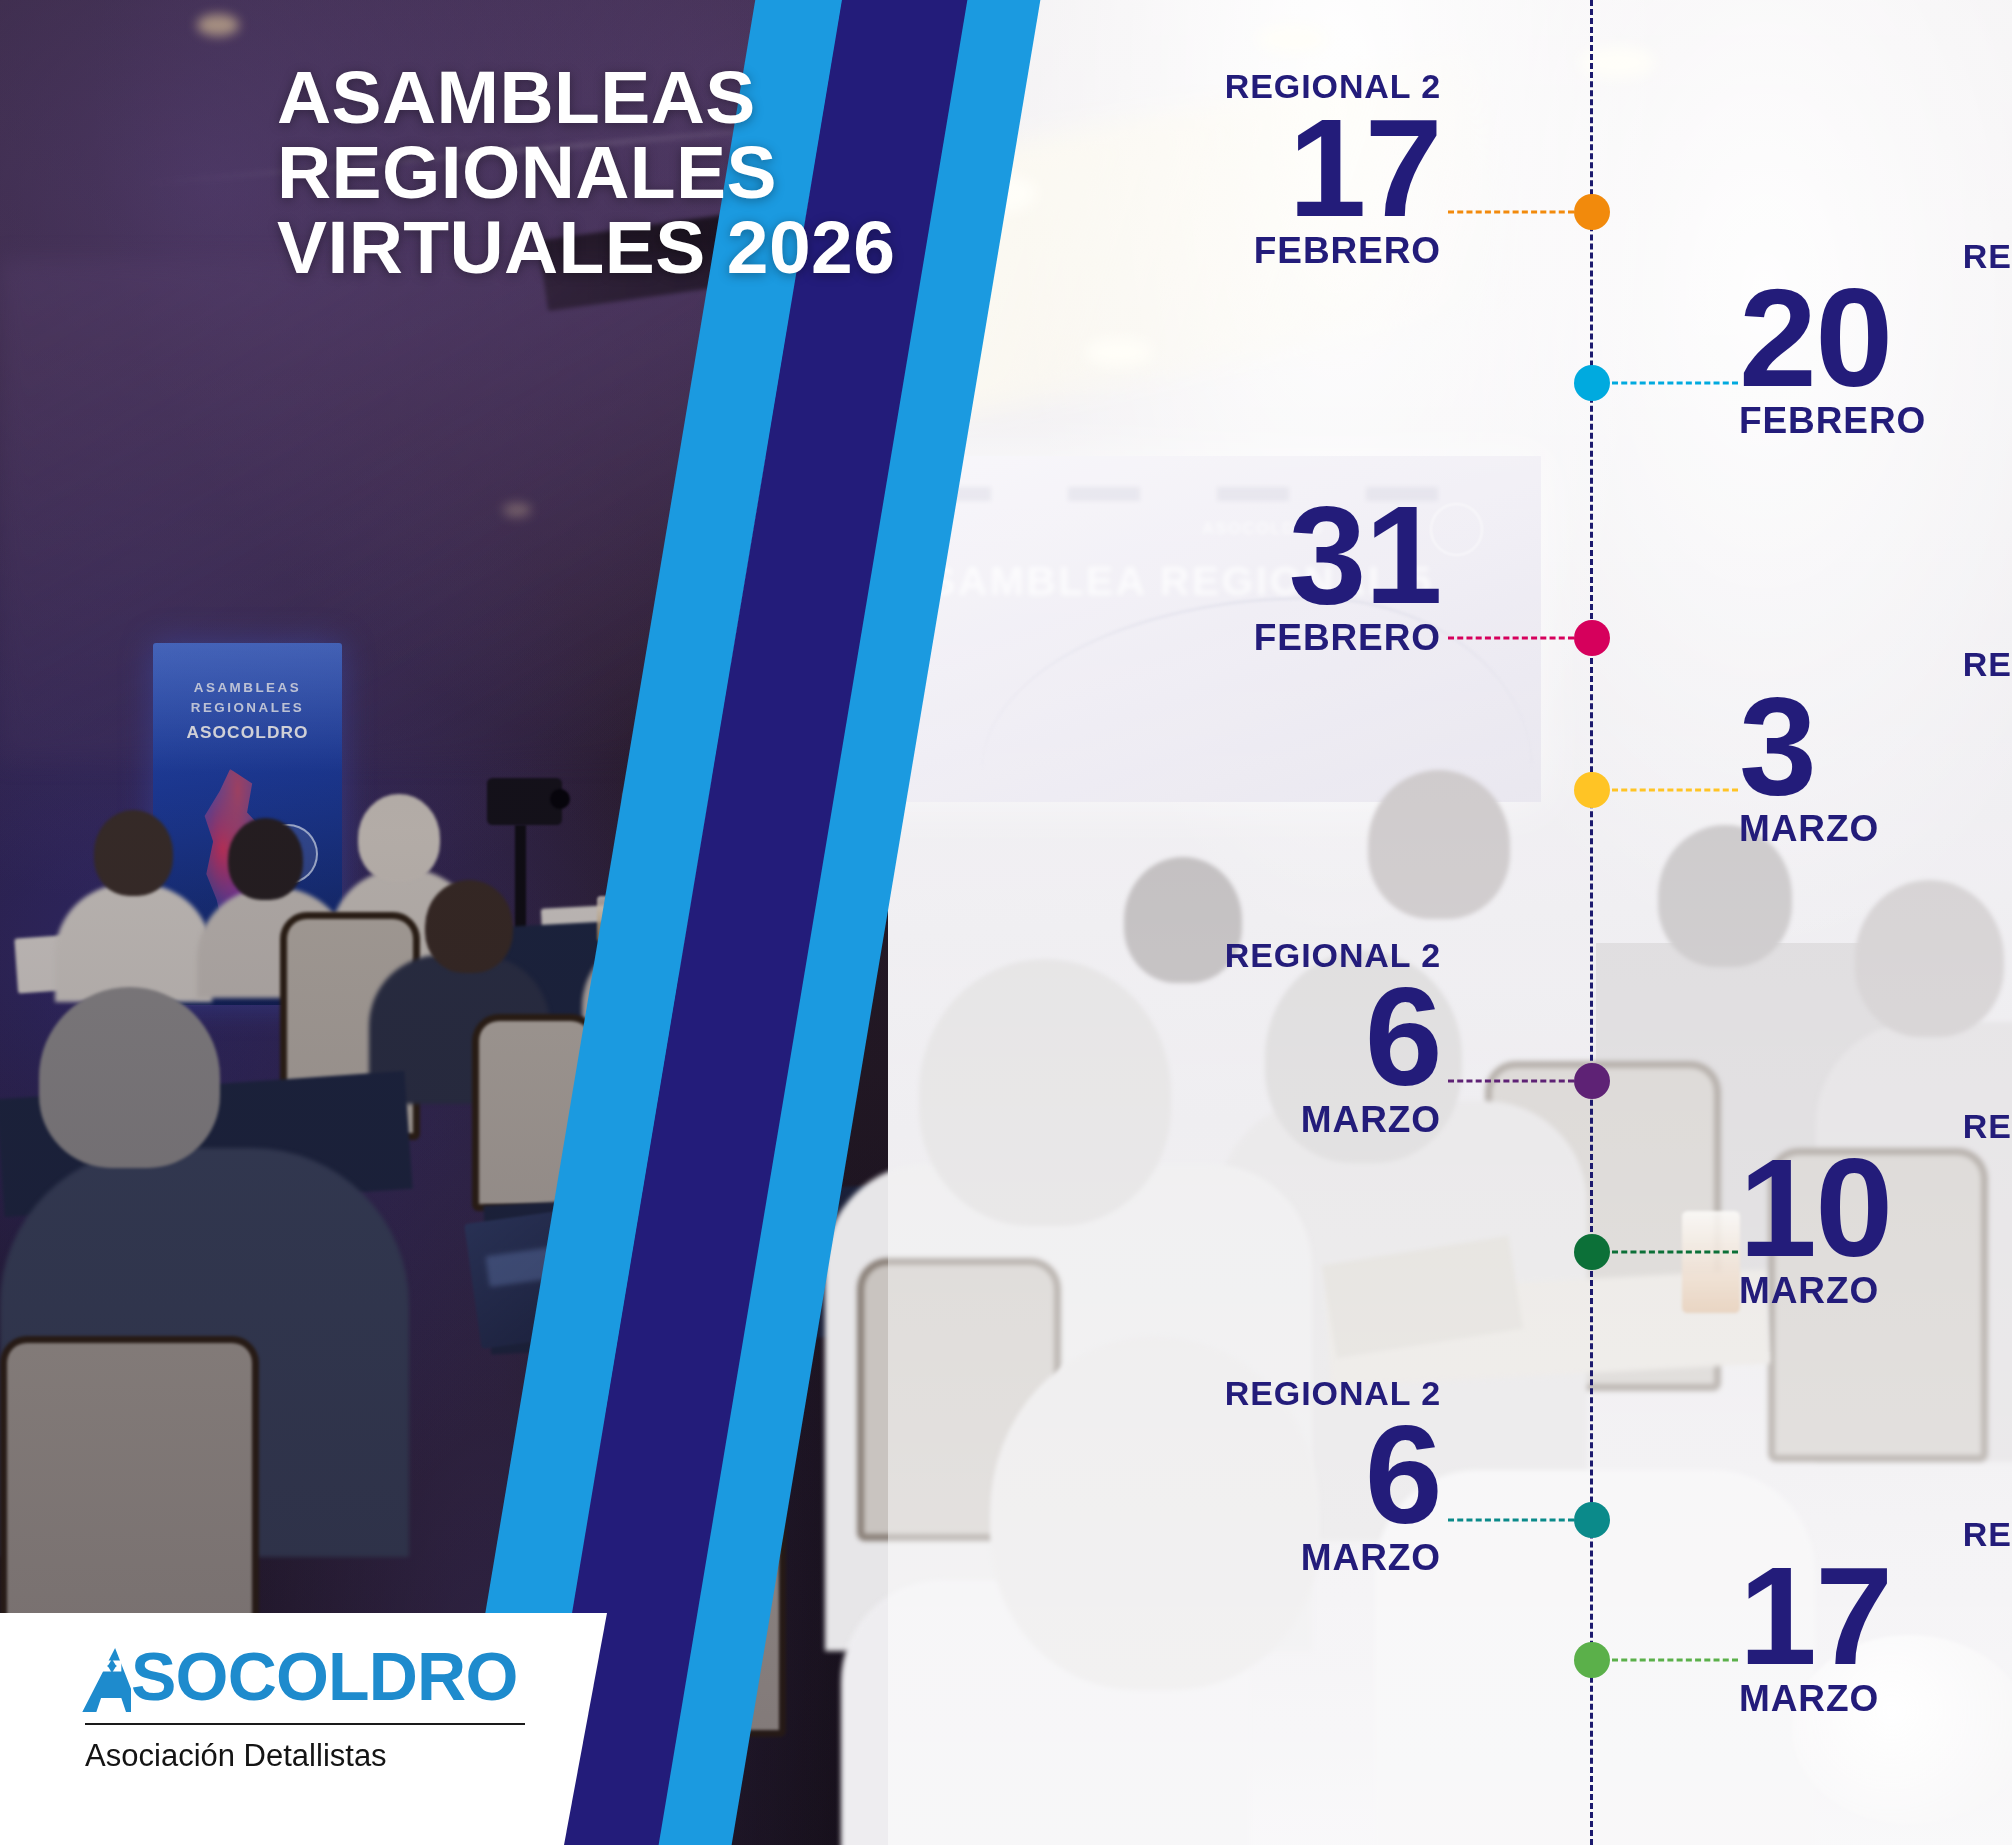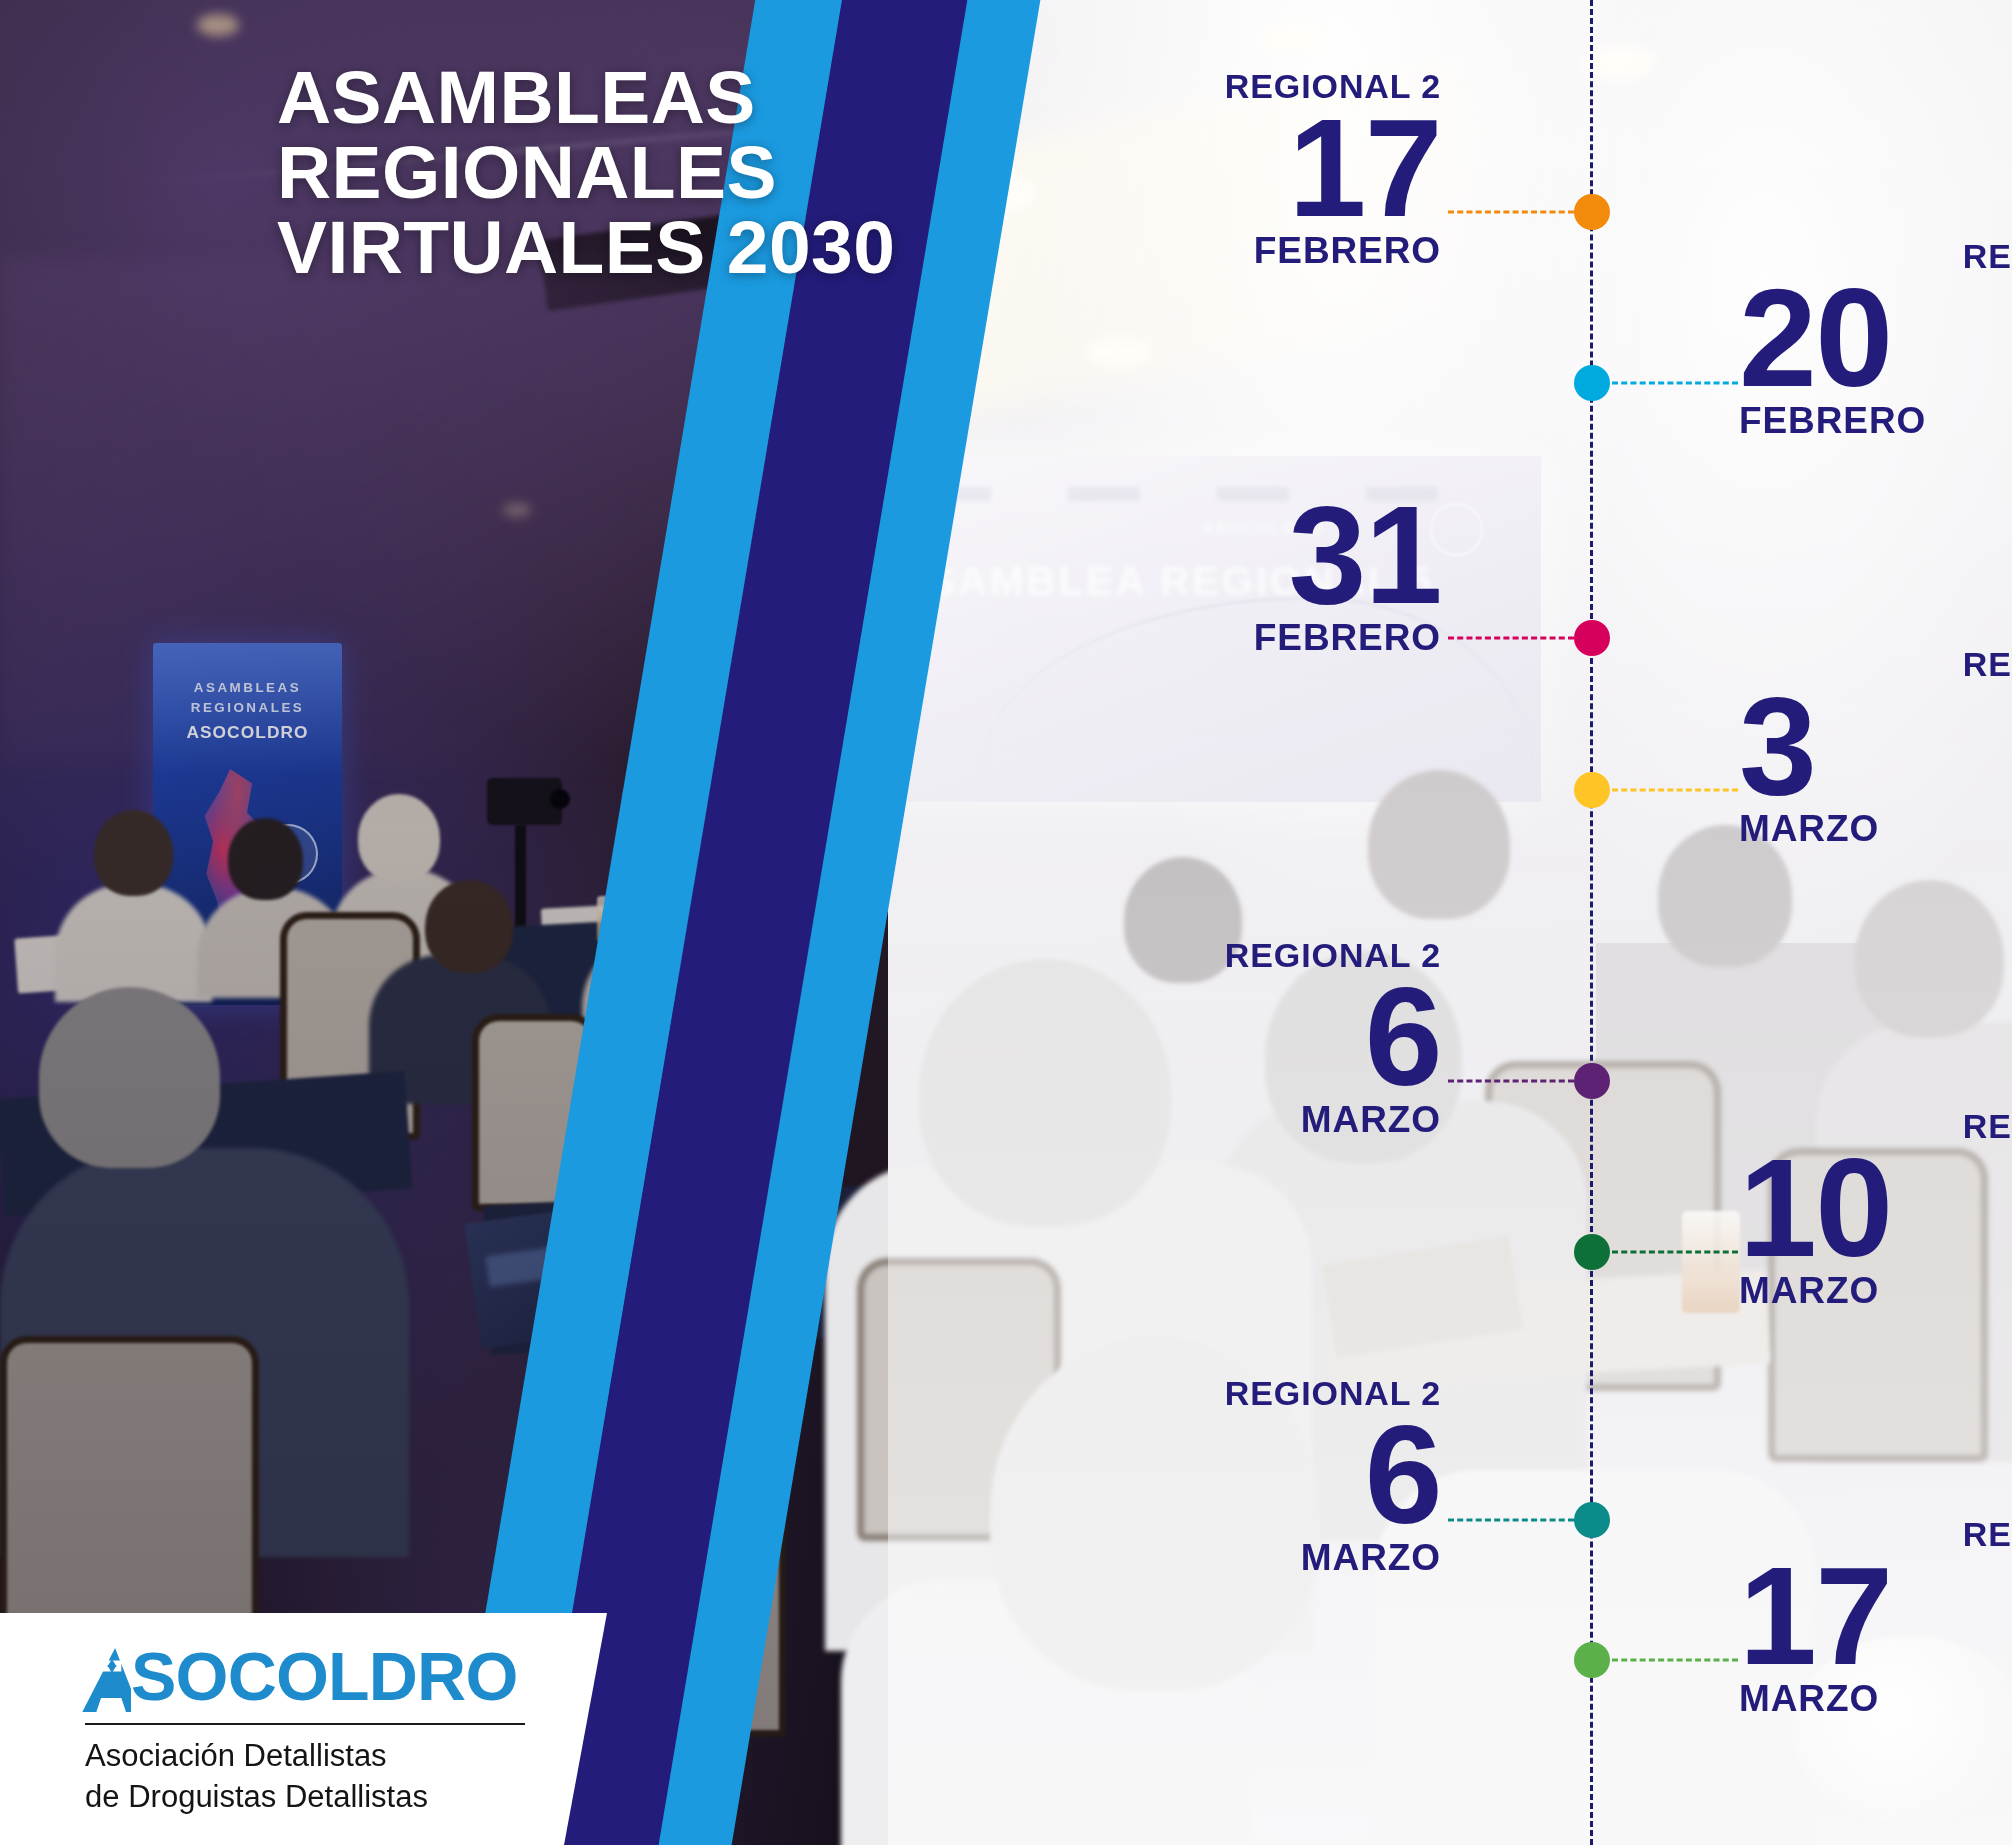--- a/index.html
+++ b/index.html
@@ -440,21 +440,21 @@
     <div class="photo-right-wash"></div>
   </div>
 
   <div class="stripe stripe-blue1"></div>
   <div class="stripe stripe-navy"></div>
   <div class="stripe stripe-blue2"></div>
 
   <div class="title">
     <div>ASAMBLEAS</div>
     <div>REGIONALES</div>
-    <div>VIRTUALES 2030</div>
+    <div>VIRTUALES 2026</div>
   </div>
 
   <div class="timeline-axis"></div>
   <div id="timeline-nodes">
       <div class="node" style="top: 212px; background: rgb(242, 138, 12);"></div>
       <div class="connector" style="top: 212px; border-top: 3.1px dashed rgb(242, 138, 12); left: 1448px; width: 126px;"></div>
       <div class="node" style="top: 383px; background: rgb(0, 170, 223);"></div>
       <div class="connector" style="top: 383px; border-top: 3.1px dashed rgb(0, 170, 223); left: 1612px; width: 126px;"></div>
       <div class="node" style="top: 638px; background: rgb(214, 0, 92);"></div>
       <div class="connector" style="top: 638px; border-top: 3.1px dashed rgb(214, 0, 92); left: 1448px; width: 126px;"></div>
@@ -520,19 +520,18 @@
             <path d="M26 16 L50 16 L50 30 L26 30 Z" fill="#ffffff"></path>
             <path d="M38 14 L44 24 L32 24 Z" fill="#1E8BCD"></path>
             <path d="M38 32 L44 22 L32 22 Z" fill="#1E8BCD"></path>
           </svg>
         </span>
         <span>SOCOLDRO</span>
       </div>
       <div class="logo-rule"></div>
       <div class="logo-tag">
         <div>Asociación Detallistas</div>
-        <div>de Droguistas Detallistas</div>
       </div>
     </div>
   </div>
 
 </div>
 
 
 </body></html>

